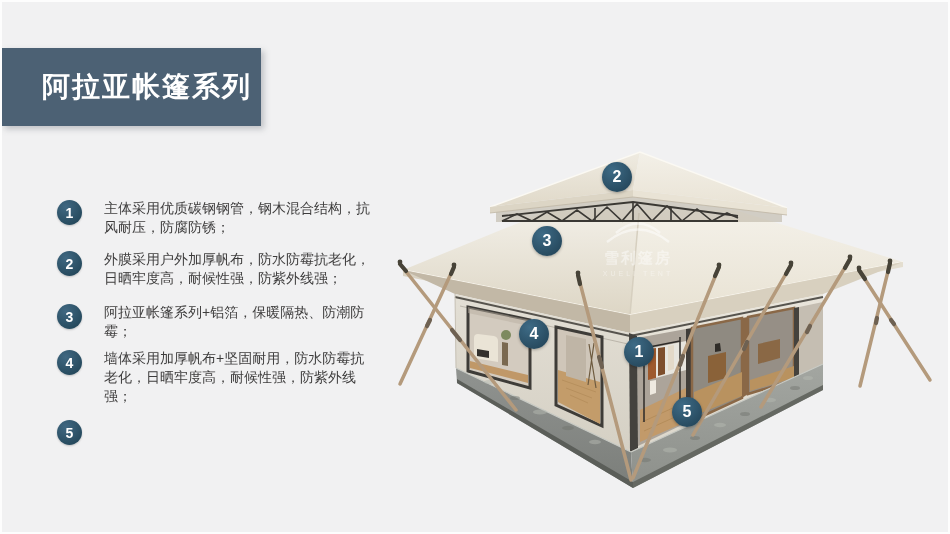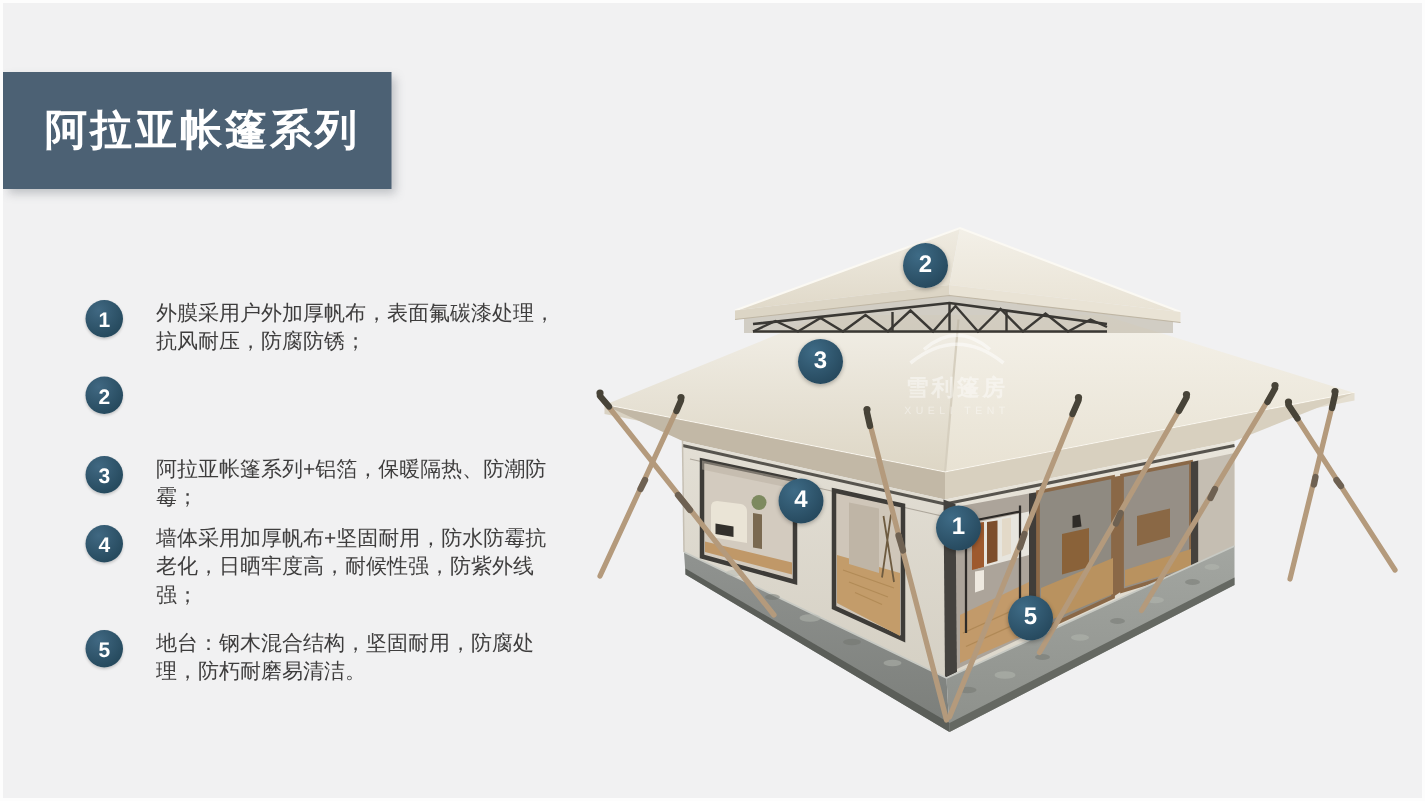--- a/index.html
+++ b/index.html
@@ -15,21 +15,21 @@
   
   .banner{
     position:absolute;left:0;top:46;
     top:46px;
     width:259px;height:78px;
     background:#4c6174;
     box-shadow:3px 3px 6px rgba(110,116,124,.38);
     display:flex;align-items:center;
   }
   .banner h1{
-    margin:0;padding-left:28px;
+    margin:0;padding-left:40px;
     font-size:28px;font-weight:bold;color:#ffffff;
     letter-spacing:2px;white-space:nowrap;
   }
   
   .feature{
     position:absolute;left:55px;
     display:flex;align-items:flex-start;
     width:330px;
   }
   .f1{top:197px}.f2{top:248px}.f3{top:301px}.f4{top:347px}.f5{top:417px}
@@ -72,36 +72,36 @@
 
 <div class="page">
 
   <div class="banner">
     <h1>阿拉亚帐篷系列</h1>
   </div>
 
   <div>
     <div class="feature f1">
       <span class="fbadge">1</span>
-      <p class="ftext">外膜采用户外加厚帆布，表面氟碳漆处理，抗风耐压，防腐防锈；</p>
+      <p class="ftext">主体采用优质碳钢钢管，钢木混合结构，抗风耐压，防腐防锈；</p>
     </div>
     <div class="feature f2">
       <span class="fbadge">2</span>
+      <p class="ftext">外膜采用户外加厚帆布，防水防霉抗老化，日晒牢度高，耐候性强，防紫外线强；</p>
     </div>
     <div class="feature f3">
       <span class="fbadge">3</span>
       <p class="ftext">阿拉亚帐篷系列+铝箔，保暖隔热、防潮防霉；</p>
     </div>
     <div class="feature f4">
       <span class="fbadge">4</span>
       <p class="ftext">墙体采用加厚帆布+坚固耐用，防水防霉抗老化，日晒牢度高，耐候性强，防紫外线强；</p>
     </div>
     <div class="feature f5">
       <span class="fbadge">5</span>
-      <p class="ftext">地台：钢木混合结构，坚固耐用，防腐处理，防朽耐磨易清洁。</p>
     </div>
   </div>
 
   <div class="scene">
     <svg width="560" height="404" viewBox="0 0 560 404">
       <defs>
         <linearGradient id="gRoofL" x1="0" y1="0" x2="0" y2="1">
           <stop offset="0" stop-color="#f2efe7"></stop>
             <stop offset="1" stop-color="#ddd6c5"></stop>
         </linearGradient>

